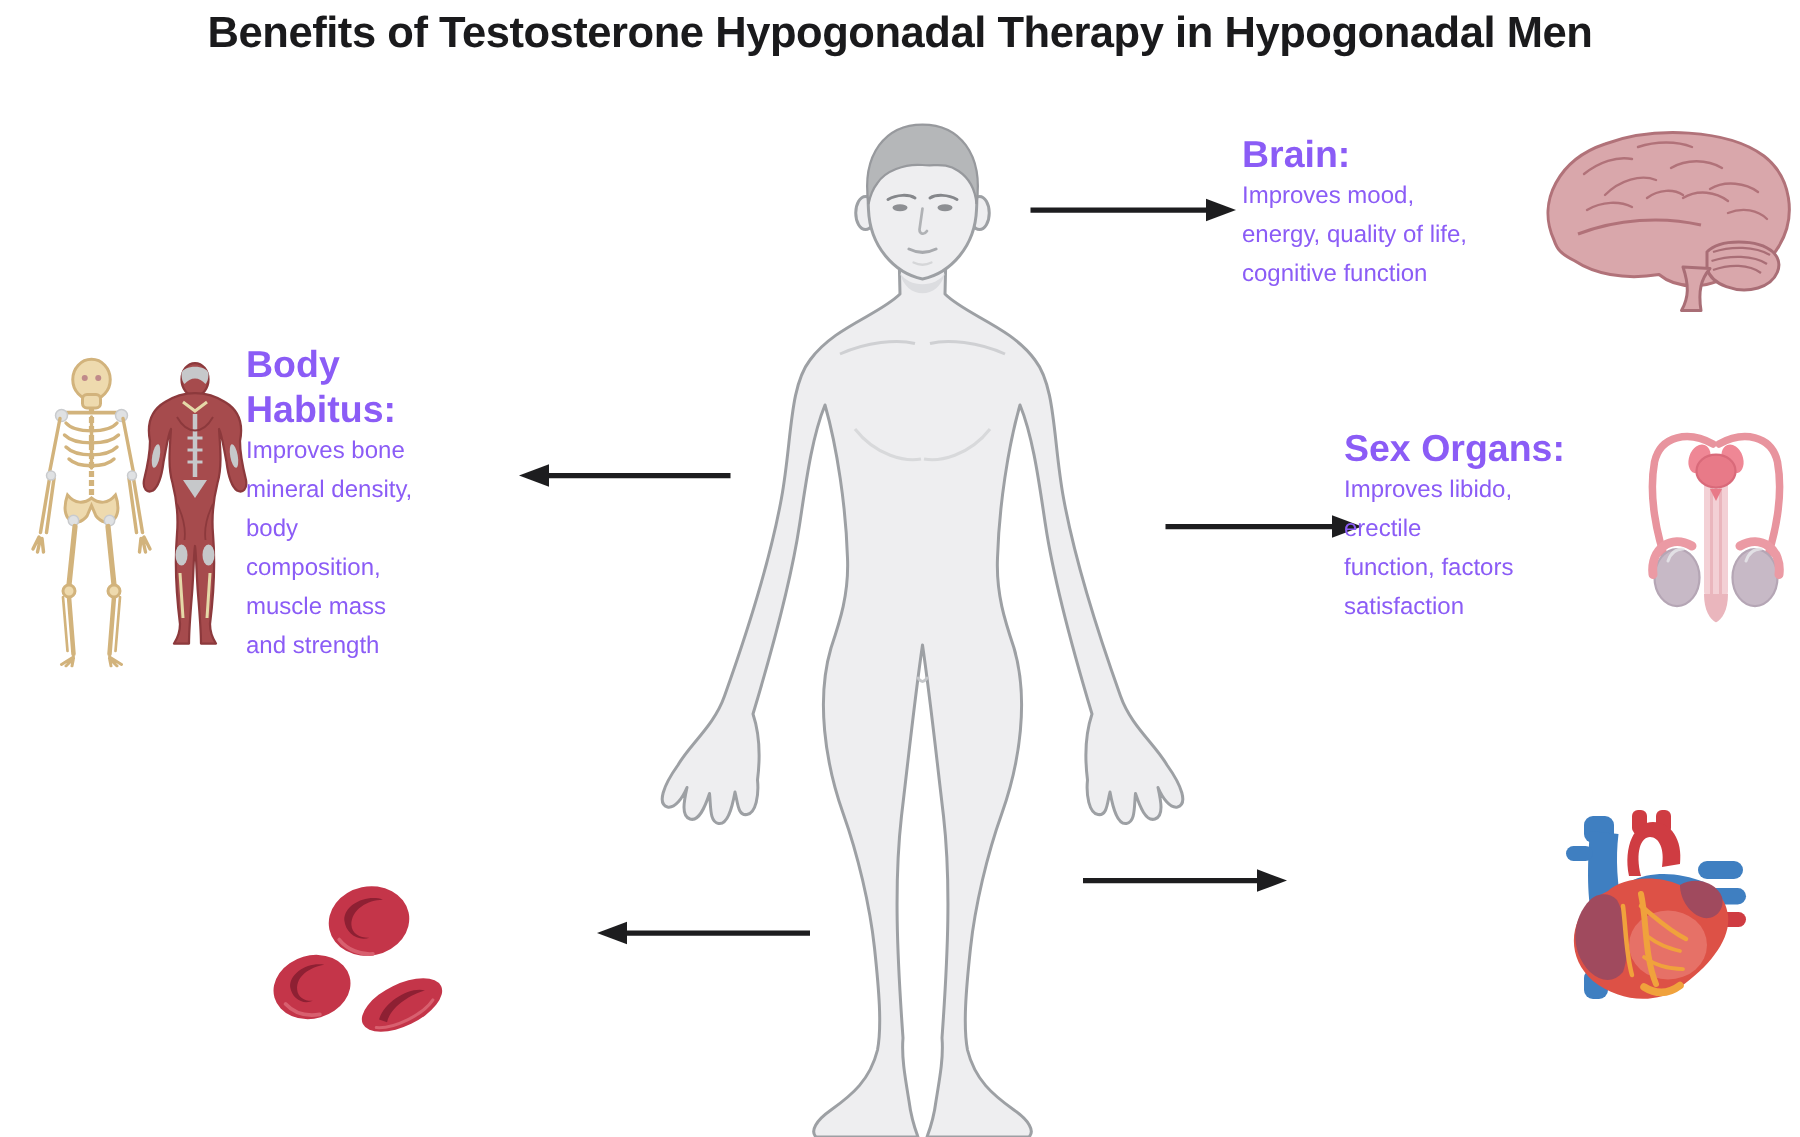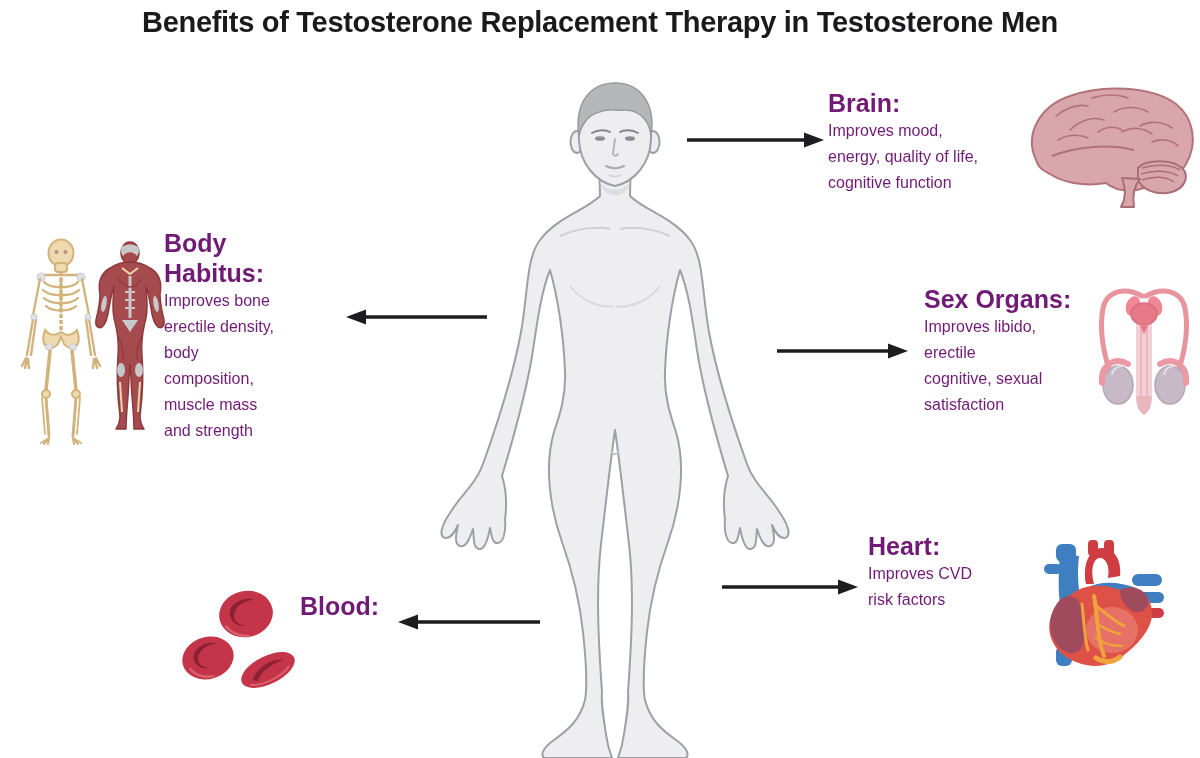--- a/index.html
+++ b/index.html
@@ -1,36 +1,36 @@
 <!DOCTYPE html>
 <html><head>
 <meta charset="utf-8">
 <style>
   * { margin:0; padding:0; box-sizing:border-box; }
   body { font-family:"Liberation Sans", sans-serif; background:#fff; }
   .canvas { position:relative; width:1200px; height:758px; background:#ffffff; overflow:hidden; }
   .title { position:absolute; left:0; top:6px; width:1200px; text-align:center;
            font-size:29px; font-weight:bold; color:#1a1a1c; letter-spacing:-0.3px; }
-  .sec { position:absolute; color:#701a75; }
+  .sec { position:absolute; color:#8b5cf6; }
   .sec-heading { font-size:25px; font-weight:bold; line-height:30px; white-space:pre-line; }
   .sec-body { font-size:16px; line-height:26px; white-space:pre-line; }
   .label-brain        { left:828px; top:88px;  width:210px; }
   .label-body-habitus { left:164px; top:228px; width:185px; }
-  .label-sex-organs   { left:924px; top:284px; width:180px; }
+  .label-sex-organs   { left:896px; top:284px; width:180px; }
   .label-heart        { left:868px; top:531px; width:180px; }
   .label-blood        { left:300px; top:591px; width:150px; }
   .abs { position:absolute; }
   svg { display:block; }
 </style>
 </head>
 <body>
 
 <div class="canvas">
 
-  <h1 class="title">Benefits of Testosterone Replacement Therapy in Testosterone Men</h1>
+  <h1 class="title">Benefits of Testosterone Hypogonadal Therapy in Hypogonadal Men</h1>
 
   <svg class="abs" style="left:428px; top:76px;" width="372" height="682" viewBox="0 0 372 682">
 
     <path d="M171,78 L172,120
          C158,134 128,142 112,164 C98,182 100,218 93,256 C85,300 70,346 55,388
          C48,408 32,420 24,434 C14,448 10,460 17,462 C22,463 27,456 30,449
          C28,458 26,468 32,470 C38,472 42,462 45,453 C46,462 45,472 51,473
          C57,474 60,463 62,452 C64,460 64,468 70,467 C76,466 78,454 77,444
          C79,428 78,412 74,400 C86,360 99,314 105,274 C109,248 113,216 122,194
          C130,222 136,262 137,296 C138,320 132,338 126,356
@@ -102,43 +102,37 @@
     <div class="sec-heading">Brain:</div>
     <div class="sec-body">Improves mood,
 energy, quality of life,
 cognitive function</div>
   </div>
 
   <div class="sec label-body-habitus">
     <div class="sec-heading">Body
 Habitus:</div>
     <div class="sec-body">Improves bone
-erectile density,
+mineral density,
 body
 composition,
 muscle mass
 and strength</div>
   </div>
 
   <div class="sec label-sex-organs">
     <div class="sec-heading">Sex Organs:</div>
     <div class="sec-body">Improves libido,
 erectile
-cognitive, sexual
+function, factors
 satisfaction</div>
   </div>
 
-  <div class="sec label-heart">
-    <div class="sec-heading">Heart:</div>
-    <div class="sec-body">Improves CVD
-risk factors</div>
-  </div>
 
   <div class="sec label-blood">
-    <div class="sec-heading">Blood:</div>
   </div>
 
   <svg class="abs" style="left:1022px; top:82px;" width="176" height="126" viewBox="0 0 176 126">
     <path d="M14,78 C2,52 18,24 48,14 C80,2 130,4 154,22 C172,36 176,62 164,82
              C158,93 146,99 134,98 C120,112 96,111 84,101 C60,105 40,100 28,92 C18,87 16,84 14,78 Z" fill="#d9a7ab" stroke="#b17279" stroke-width="2"></path>
     <path d="M116,86 C124,77 150,77 160,86 C168,94 163,106 150,110 C136,114 119,108 116,97 Z" fill="#d9a7ab" stroke="#a96e76" stroke-width="2"></path>
     <path d="M120,86 C132,82 148,82 158,88 M119,92 C131,88 147,88 156,94 M120,98 C131,94 144,94 152,100" fill="none" stroke="#a96e76" stroke-width="1.5"></path>
     <path d="M100,96 C104,108 104,116 99,125 L112,125 C110,112 112,104 118,97 Z" fill="#d9a7ab" stroke="#a96e76" stroke-width="2" stroke-linejoin="round"></path>
     <path d="M30,74 C56,64 86,62 112,68" fill="none" stroke="#b17279" stroke-width="2"></path>
     <path d="M34,34 C44,26 56,22 66,24 M48,48 C58,38 72,34 82,38 M70,16 C82,12 96,12 106,16

